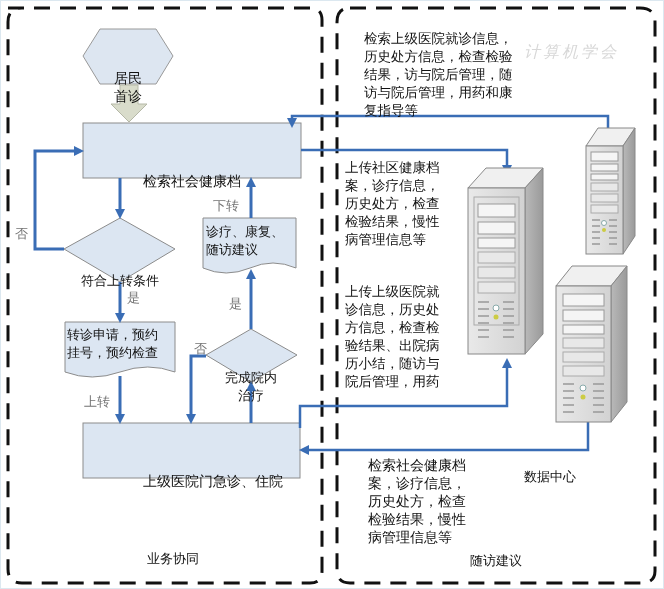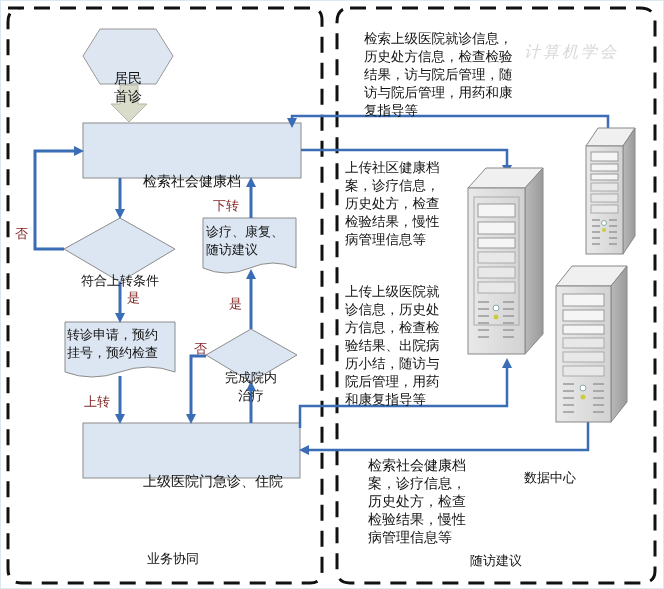--- a/index.html
+++ b/index.html
@@ -1,21 +1,21 @@
 <!DOCTYPE html>
 <html><head>
 <meta charset="utf-8">
 <style>
   html, body { margin:0; padding:0; background:#ffffff; }
   body { width:664px; height:589px; position:relative; overflow:hidden;
          font-family: "DejaVu Sans", "Liberation Sans", sans-serif; color:#111; }
   #frame { position:absolute; left:0; top:0; width:662px; height:587px; border:1px solid #dce8f0; }
   svg#diagram { position:absolute; left:0; top:0; }
   .txt { position:absolute; font-size:13px; line-height:18px; color:#111; white-space:nowrap; }
-  .lbl { position:absolute; font-size:13px; line-height:16px; color:#7f1d1d; white-space:nowrap; }
+  .lbl { position:absolute; font-size:13px; line-height:16px; color:#737373; white-space:nowrap; }
   .center { text-align:center;margin-top:31px; }
   .watermark { position:absolute; font-family:"DejaVu Serif", serif; font-style:italic;
                color:#d8d8d8; font-size:16px; letter-spacing:3px; }
 </style>
 </head>
 <body>
 
 <div id="frame"></div>
 
 <svg id="diagram" width="664" height="589" viewBox="0 0 664 589">
@@ -178,21 +178,21 @@
 </div>
 <div class="txt" style="left:206px; top:223px;">
   <div>诊疗、康复、</div>
   <div>随访建议</div>
 </div>
 <div class="txt center" style="left:216px; top:338px; width:70px;">
   <div>完成院内</div>
   <div>治疗</div>
 </div>
 <div class="txt center" style="left:83px; top:441px; width:260px; font-size:14px;">上级医院门急诊、住院</div>
-<div class="txt" style="left:524px; top:469px;">数据中心</div>
+<div class="txt" style="left:524px; top:469px;font-family:Liberation Mono, monospace;">数据中心</div>
 
 <div class="lbl" style="left:15px; top:226px;">否</div>
 <div class="lbl" style="left:127px; top:290px;">是</div>
 <div class="lbl" style="left:84px; top:394px;">上转</div>
 <div class="lbl" style="left:213px; top:198px;">下转</div>
 <div class="lbl" style="left:229px; top:296px;">是</div>
 <div class="lbl" style="left:194px; top:341px;">否</div>
 
 <div class="txt" style="left:364px; top:29px; font-size:13.5px;">
   <div>检索上级医院就诊信息，</div>
@@ -208,21 +208,20 @@
   <div>检验结果，慢性</div>
   <div>病管理信息等</div>
 </div>
 <div class="txt" style="left:345px; top:282px; font-size:13.5px;">
   <div>上传上级医院就</div>
   <div>诊信息，历史处</div>
   <div>方信息，检查检</div>
   <div>验结果、出院病</div>
   <div>历小结，随访与</div>
   <div>院后管理，用药</div>
-  <div>和康复指导等</div>
 </div>
 <div class="txt" style="left:368px; top:456px; font-size:14px;">
   <div>检索社会健康档</div>
   <div>案，诊疗信息，</div>
   <div>历史处方，检查</div>
   <div>检验结果，慢性</div>
   <div>病管理信息等</div>
 </div>
 
 <div class="txt" style="left:147px; top:550px;">业务协同</div>

